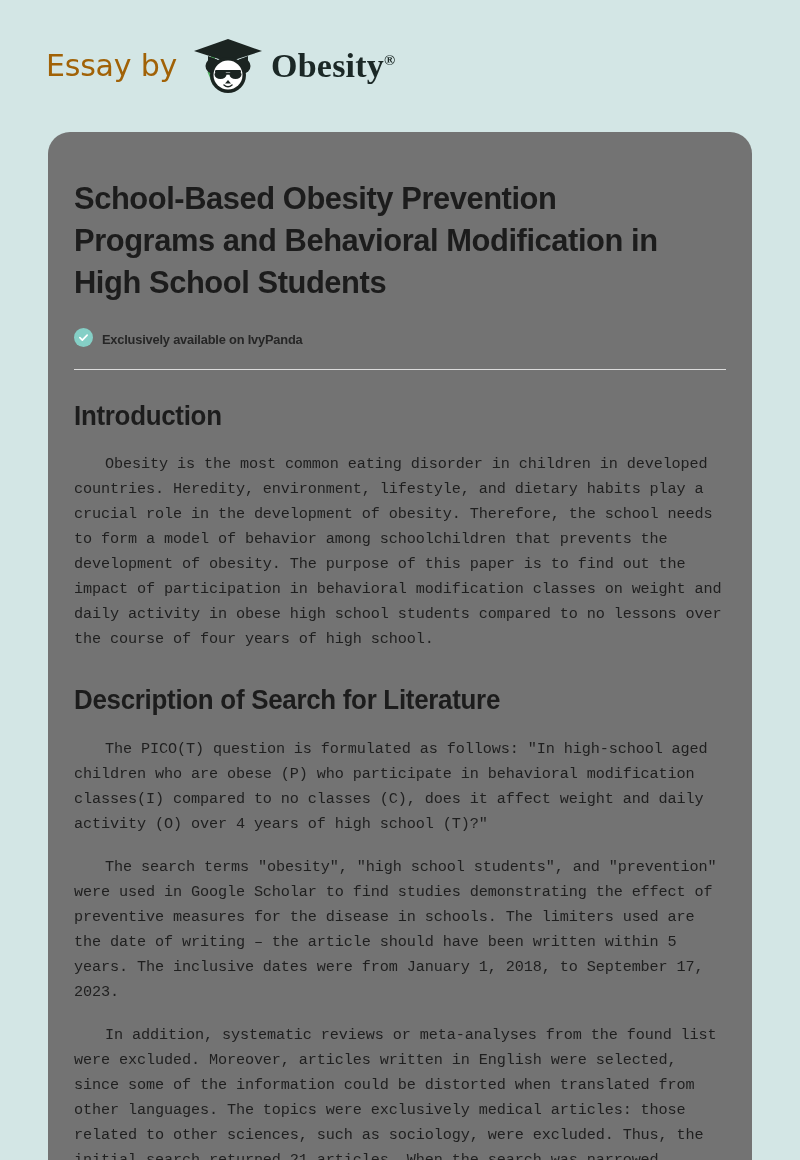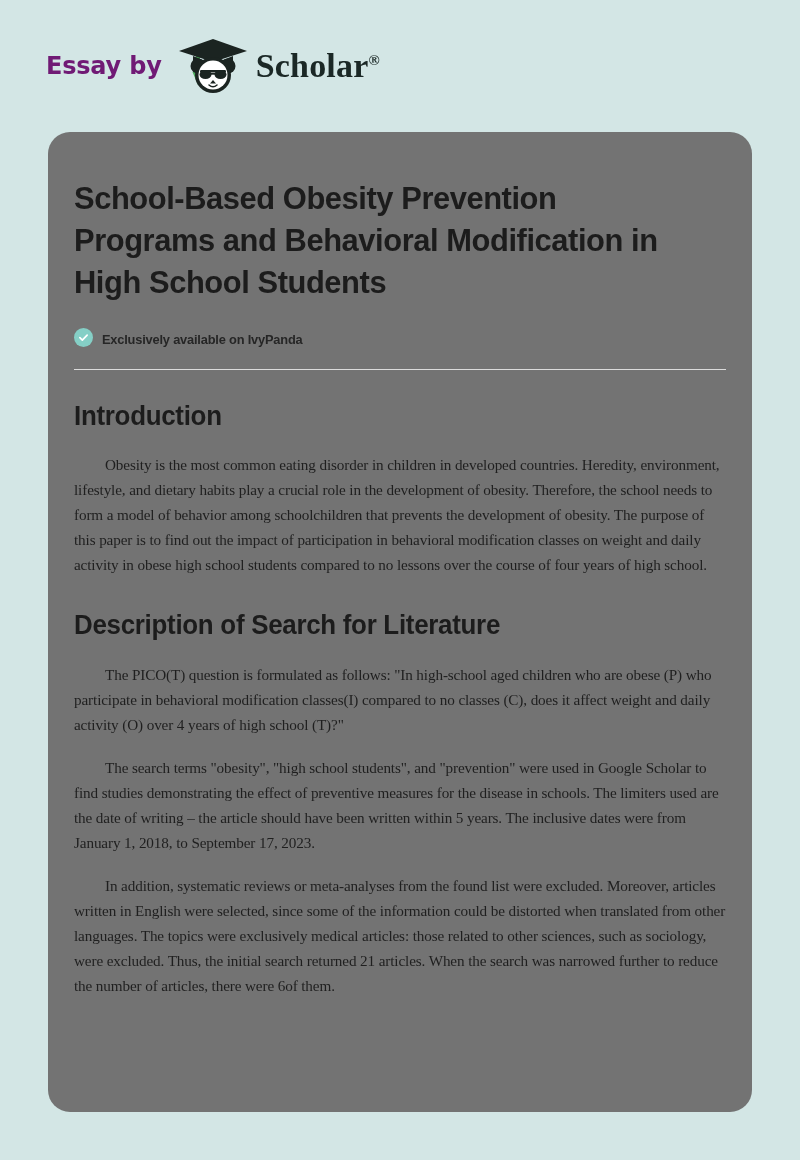--- a/index.html
+++ b/index.html
@@ -19,23 +19,23 @@
   
   .brand-header {
     display: flex;
     align-items: center;
     height: 132px;
     padding-left: 46px;
     box-sizing: border-box;
   }
   .brand-essay-by {
     font-family: "DejaVu Sans", sans-serif;
-    font-size: 24px;
-    font-weight: 700;
-    color: #701a75;
+    font-size: 30px;
+    font-weight: 400;
+    color: #a16207;
     letter-spacing: -0.2px;
     line-height: 1;
   }
   .brand-logo-mark {
     width: 74px;
     height: 62px;
     margin-left: 14px;
     margin-right: 6px;
     flex: 0 0 auto;
     display: block;
@@ -124,21 +124,21 @@
     color: #1c1c1c;
     letter-spacing: -0.3px;
     margin: 0 0 20px 0;
     line-height: 1.2;
     transform: scaleX(0.96);
     transform-origin: left center;
   }
   .section-heading.spaced-top { margin-top: 32px; }
 
   .body-paragraph {
-    font-family: Liberation Serif, serif;
+    font-family: Liberation Mono, monospace;
     font-size: 15.2px;
     line-height: 25px;
     color: #1f1f1f;
     margin: 0 0 18px 0;
     text-indent: 31px;
     letter-spacing: -0.12px;
     max-width: 655px;
   }
   .body-paragraph:last-child { margin-bottom: 0; }
 </style>
@@ -172,21 +172,21 @@
       <ellipse cx="59" cy="79" rx="12" ry="9" fill="#1b2421"></ellipse>
       <ellipse cx="89" cy="79" rx="12" ry="9" fill="#1b2421"></ellipse>
       <rect x="70" y="76" width="8" height="3.4" fill="#1b2421"></rect>
 
       <path d="M74 90 l6 7 h-12 z" fill="#1b2421"></path>
       <path d="M66 100 q8 7 16 0" stroke="#1b2421" stroke-width="3" fill="none" stroke-linecap="round"></path>
     </svg>
   </span>
 
   <span class="brand-wordmark">
-    <span>Scholar</span><span class="reg">®</span>
+    <span>Obesity</span><span class="reg">®</span>
   </span>
 </header>
 
 <main class="paper-card">
   <div class="paper-inner">
 
     <h1 class="doc-title">School-Based Obesity Prevention Programs and Behavioral Modification in High School Students</h1>
 
     <div class="exclusive-badge">
       <span class="badge-check-circle">

